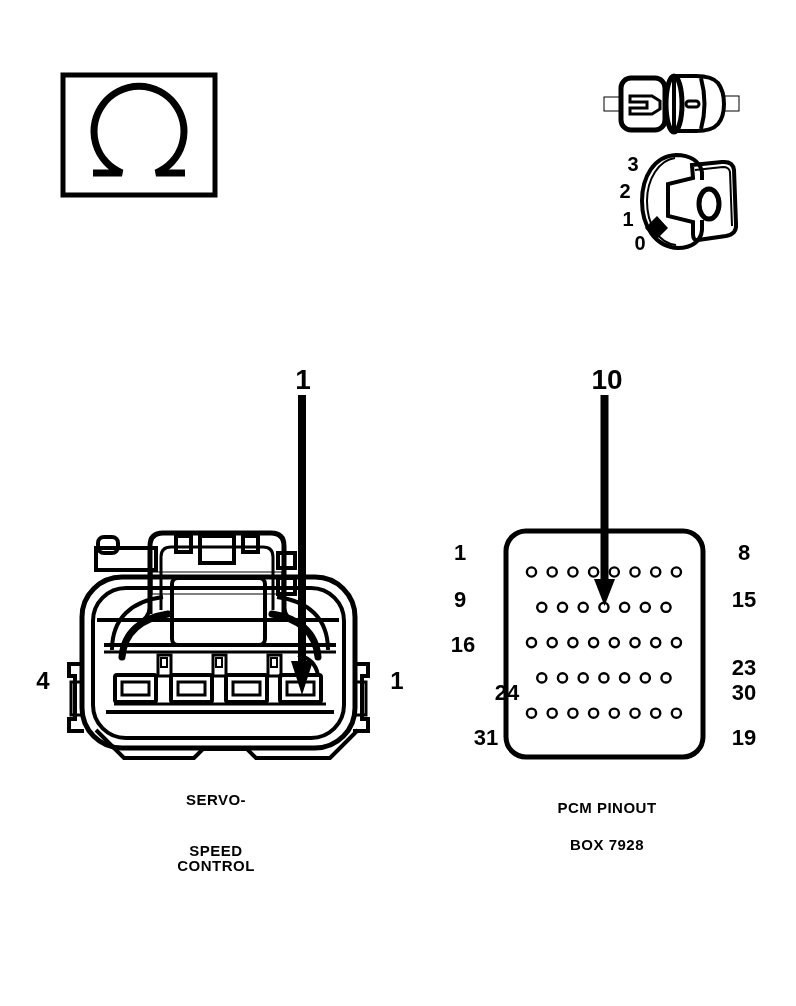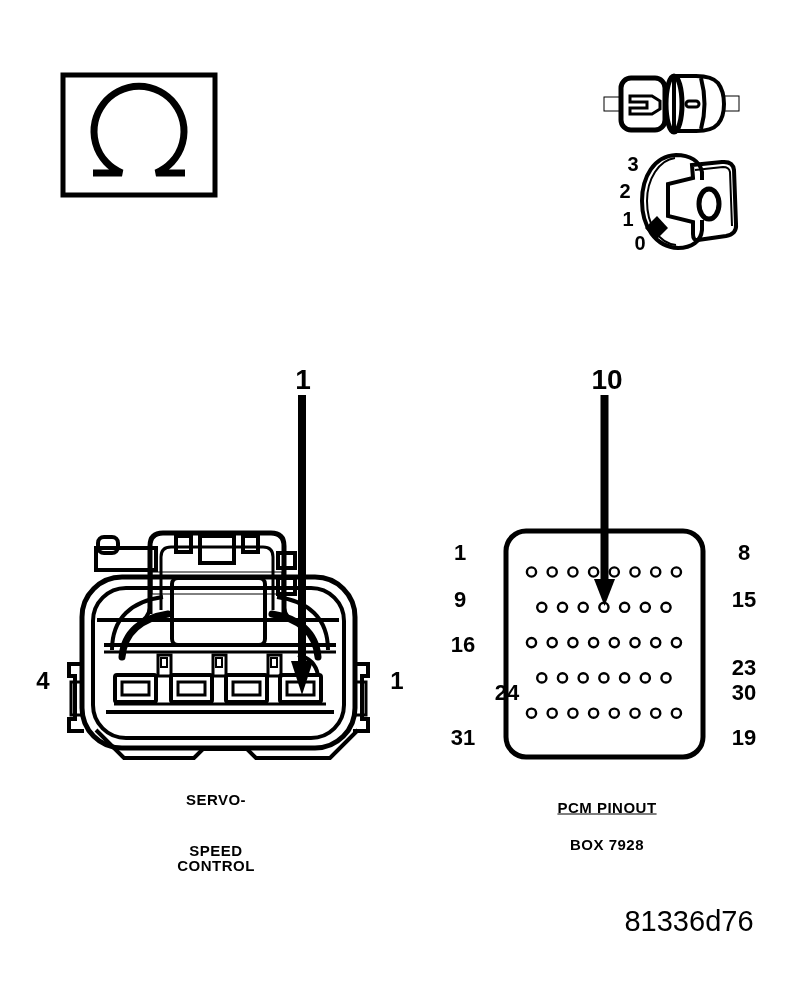--- a/index.html
+++ b/index.html
@@ -173,29 +173,28 @@
   <div class="lbl ptr" style="left:303px;top:380px;">1</div>
   <div class="lbl ptr" style="left:607px;top:380px;">10</div>
 
   <div class="lbl sidelbl" style="left:43px;top:681px;">4</div>
   <div class="lbl sidelbl" style="left:397px;top:681px;">1</div>
 
   <div class="lbl pinlbl" style="left:460px;top:553px;">1</div>
   <div class="lbl pinlbl" style="left:460px;top:600px;">9</div>
   <div class="lbl pinlbl" style="left:463px;top:645px;">16</div>
   <div class="lbl pinlbl" style="left:463px;top:693px;margin-left:44px;">24</div>
-  <div class="lbl pinlbl" style="left:463px;top:738px;">31</div>
+  <div class="lbl pinlbl" style="left:486px;top:738px;">31</div>
 
   <div class="lbl pinlbl" style="left:744px;top:553px;">8</div>
   <div class="lbl pinlbl" style="left:744px;top:600px;">15</div>
   <div class="lbl pinlbl" style="left:744px;top:668px;">23</div>
   <div class="lbl pinlbl" style="left:744px;top:693px;">30</div>
   <div class="lbl pinlbl" style="left:744px;top:738px;">19</div>
 
   <div class="lbl cap" style="left:216px;top:799px;">SERVO-</div>
   <div class="lbl cap" style="left:216px;top:832px;margin-top:18px;">SPEED</div>
   <div class="lbl cap" style="left:216px;top:865px;text-align:right;">CONTROL</div>
 
-  <div class="lbl cap" style="left:607px;top:807px;text-decoration:underline;">PCM PINOUT</div>
+  <div class="lbl cap" style="left:607px;top:807px;">PCM PINOUT</div>
   <div class="lbl cap" style="left:607px;top:844px;">BOX 7928</div>
 
-  <div class="lbl figcode" style="left:689px;top:921px;">81336d76</div>
 </div>
 
 </body></html>

